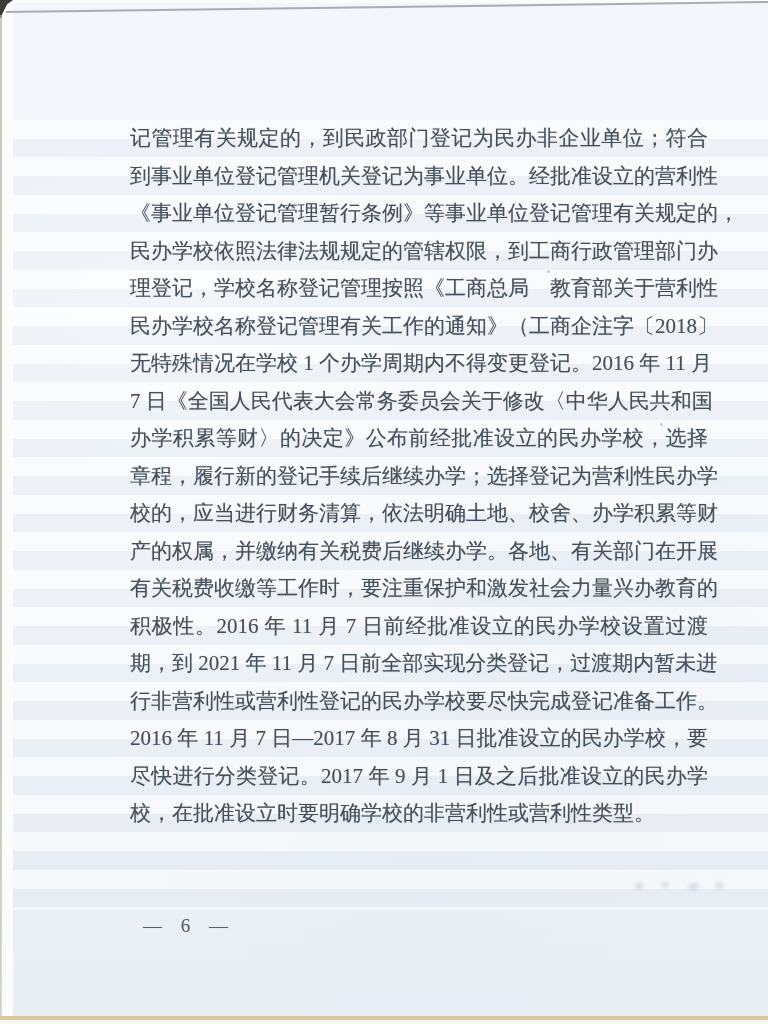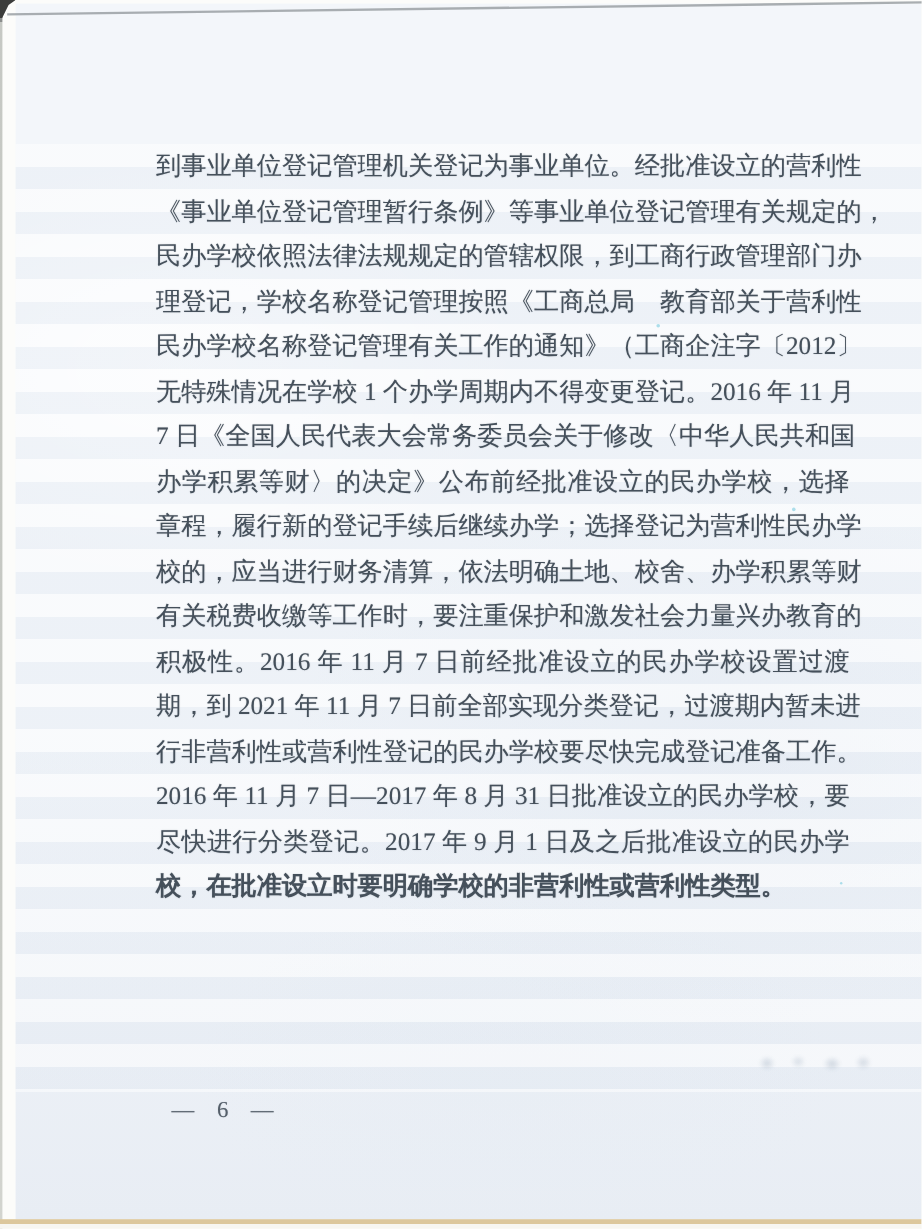--- a/index.html
+++ b/index.html
@@ -62,21 +62,20 @@
   .tline{
     width:100%;
     text-align:justify;
     text-align-last:justify;
     text-justify:inter-character;
     white-space:nowrap;
   }
   .tline:last-child{
     text-align:center;
     text-align-last:left;
-    font-weight:bold;
   }
   .page-number{
     position:absolute;left:130px;top:908px;
     font-size:19px;line-height:30px;
     letter-spacing:7px;
     color:var(--ink);
     opacity:.9;
     text-shadow:0 0 1px rgba(65,76,88,.35);
   }
   
@@ -107,30 +106,32 @@
   .speck.s2{left:660px;top:423px;}
   .speck.s3{left:700px;top:735px;width:2px;height:2px;}
 </style>
 </head>
 <body>
 
 <div class="scan">
   <div class="paper">
     <div class="banding"></div>
     <div class="text-block">
+        <div class="tline">记管理有关规定的，到民政部门登记为民办非企业单位；符合</div>
         <div class="tline">到事业单位登记管理机关登记为事业单位。经批准设立的营利性</div>
         <div class="tline">《事业单位登记管理暂行条例》等事业单位登记管理有关规定的，</div>
         <div class="tline">民办学校依照法律法规规定的管辖权限，到工商行政管理部门办</div>
         <div class="tline">理登记，学校名称登记管理按照《工商总局　教育部关于营利性</div>
-        <div class="tline">民办学校名称登记管理有关工作的通知》（工商企注字〔2012〕</div>
+        <div class="tline">民办学校名称登记管理有关工作的通知》（工商企注字〔2018〕</div>
         <div class="tline">无特殊情况在学校 1 个办学周期内不得变更登记。2016 年 11 月</div>
         <div class="tline">7 日《全国人民代表大会常务委员会关于修改〈中华人民共和国</div>
         <div class="tline">办学积累等财〉的决定》公布前经批准设立的民办学校，选择</div>
         <div class="tline">章程，履行新的登记手续后继续办学；选择登记为营利性民办学</div>
         <div class="tline">校的，应当进行财务清算，依法明确土地、校舍、办学积累等财</div>
+        <div class="tline">产的权属，并缴纳有关税费后继续办学。各地、有关部门在开展</div>
         <div class="tline">有关税费收缴等工作时，要注重保护和激发社会力量兴办教育的</div>
         <div class="tline">积极性。2016 年 11 月 7 日前经批准设立的民办学校设置过渡</div>
         <div class="tline">期，到 2021 年 11 月 7 日前全部实现分类登记，过渡期内暂未进</div>
         <div class="tline">行非营利性或营利性登记的民办学校要尽快完成登记准备工作。</div>
         <div class="tline">2016 年 11 月 7 日—2017 年 8 月 31 日批准设立的民办学校，要</div>
         <div class="tline">尽快进行分类登记。2017 年 9 月 1 日及之后批准设立的民办学</div>
         <div class="tline">校，在批准设立时要明确学校的非营利性或营利性类型。</div>
       </div>
     <div class="ghost"></div>
     <div class="page-number">— 6 —</div>

